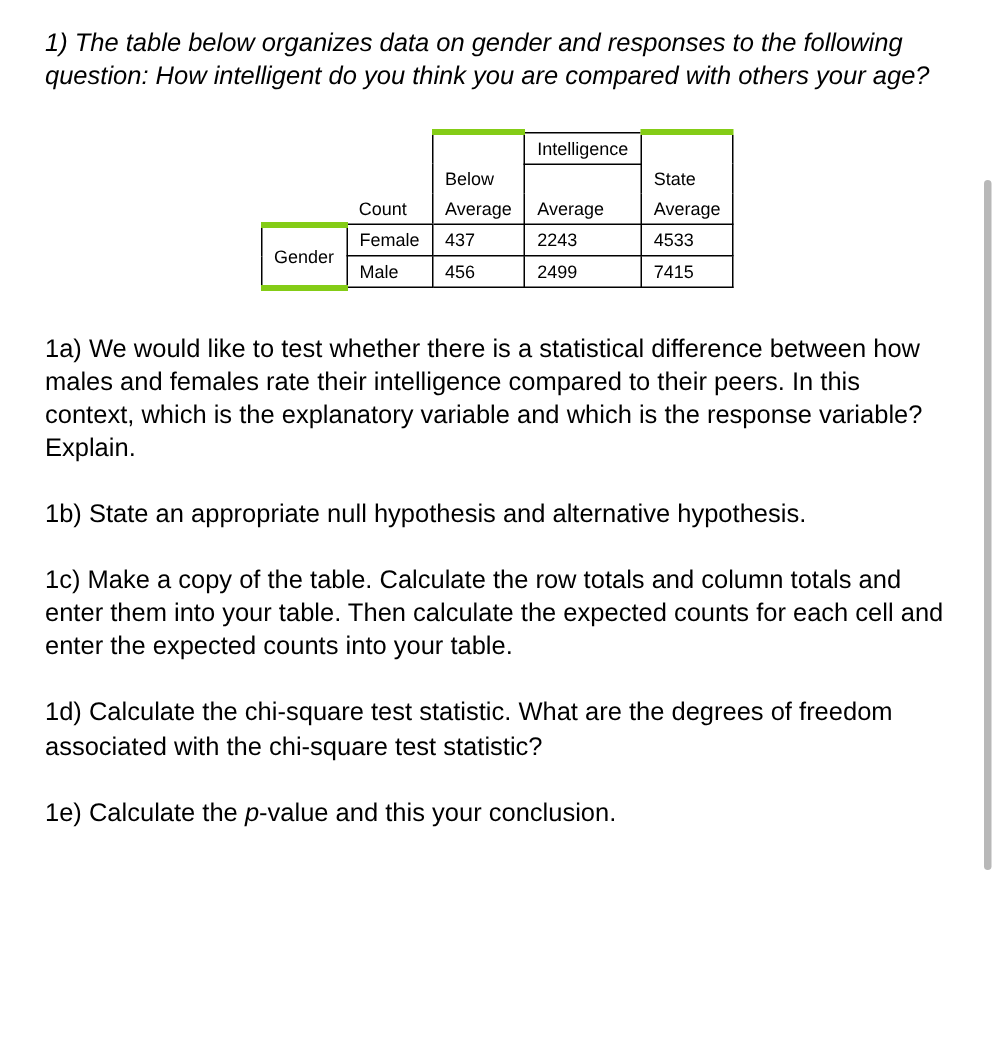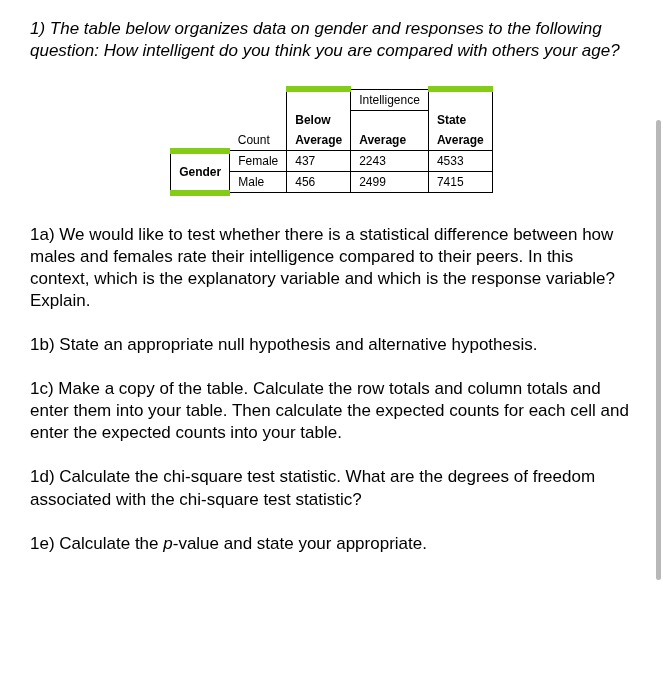--- a/index.html
+++ b/index.html
@@ -27,23 +27,23 @@
       justify-content: center;
       margin-bottom: 22px;
       font-size: 12px;
     }
     table {
       border-collapse: collapse;
     }
     .tbl td, .tbl th {
       padding: 3px 8px;
     }
-    .b-t { border-top: 6px solid #84cc16; }
+    .b-t { border-top: 4px solid #84cc16; }
     .b-b { border-bottom: 1px solid #000; }
-    .b-l { border-left: 1px solid #000; font-weight: bold; }
+    .b-l { border-left: 1px solid #000; }
     .b-r { border-right: 1px solid #000; }
     .count-cell { padding-right: 4px; padding-left: 4px;}
     .gender-cell { padding: 0 6px; border-right:1px solid #000;}
     .merge-header { border:1px solid #000; }
     .data-cell { border:1px solid #000; padding:3px 22px;}
     .row-label { border:1px solid #000; padding:3px 10px;margin-left:20px;}
     .question {
       font-size: 17px;
       margin-bottom: 22px;
       line-height: 1.3;
@@ -107,16 +107,16 @@
         </tr>
   </tbody>
     </table>
 </div>
 
 <div class="question">1a) We would like to test whether there is a statistical difference between how males and females rate their intelligence compared to their peers. In this context, which is the explanatory variable and which is the response variable? Explain.</div>
 <div class="question">1b) State an appropriate null hypothesis and alternative hypothesis.</div>
 <div class="question">1c) Make a copy of the table. Calculate the row totals and column totals and enter them into your table. Then calculate the expected counts for each cell and enter the expected counts into your table.</div>
 <div class="question">1d) Calculate the chi-square test statistic. What are the degrees of freedom associated with the chi-square test statistic?</div>
 <div class="question last">
-  <span>1e) Calculate the </span><span class="italic">p</span><span>-value and state your appropriate.</span>
+  <span>1e) Calculate the </span><span class="italic">p</span><span>-value and this your conclusion.</span>
 </div>
 
 <div class="scrollbar"></div>
 
 </body></html>

